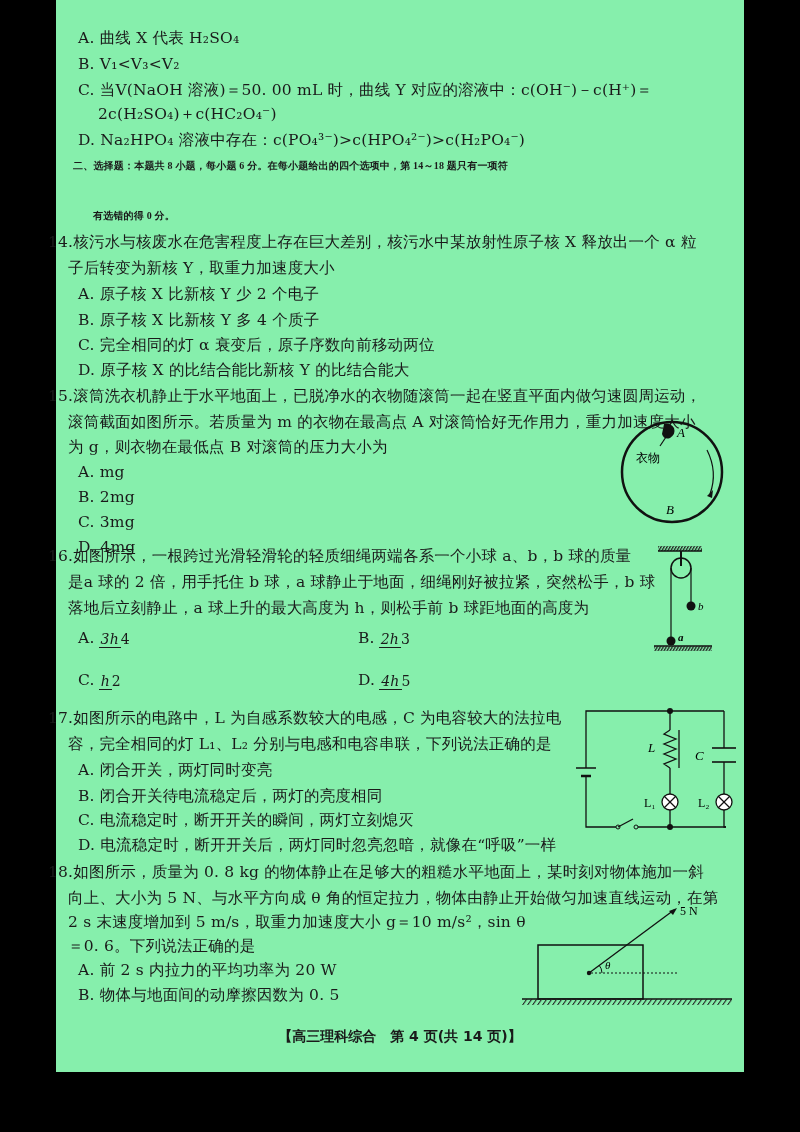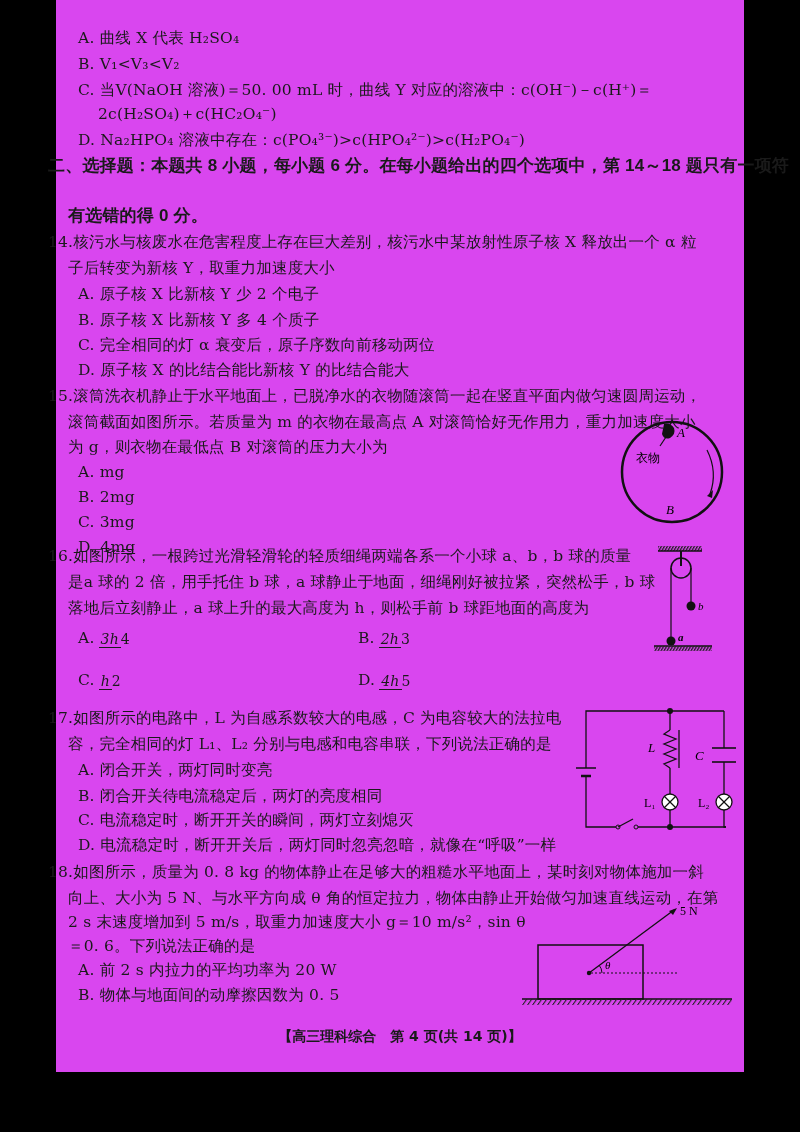--- a/index.html
+++ b/index.html
@@ -4,27 +4,27 @@
 <style>
   html, body { margin: 0; padding: 0; }
   body {
     width: 800px; height: 1132px; background: #000;
     position: relative; overflow: hidden;
     font-family: "DejaVu Serif", "Liberation Serif", serif;
     color: #1a1a1a;
   }
   .page {
     position: absolute; left: 56px; top: 0; width: 688px; height: 1072px;
-    background: #d946ef;
+    background: #86efac;
   }
   .line {
     position: absolute; font-size: 15.5px; line-height: 20px; white-space: nowrap;
     letter-spacing: 0.2px;
   }
-  .bold { font-family: Liberation Sans, sans-serif; font-weight: bold; font-size: 17px; }
+  .bold { font-family: Liberation Serif, serif; font-weight: bold; font-size: 10px; margin-left: 25px; }
   .frac { display: inline-flex; flex-direction: row; align-items: center; vertical-align: middle; font-size: 14px; line-height: 16px; margin-left: 4px; }
   .frac .num { border-bottom: 1px solid #1a1a1a; padding: 0 2px; font-style: italic; }
   .footer {
     position: absolute; left: 0; width: 688px; top: 1028px; text-align: center;
     font-family: "DejaVu Sans", "Liberation Sans", sans-serif; font-size: 14px; font-weight: bold;
   }
   svg { position: absolute; overflow: visible; }
   svg text { font-family: "Liberation Serif", "DejaVu Serif", serif; }
 </style>
 </head>

